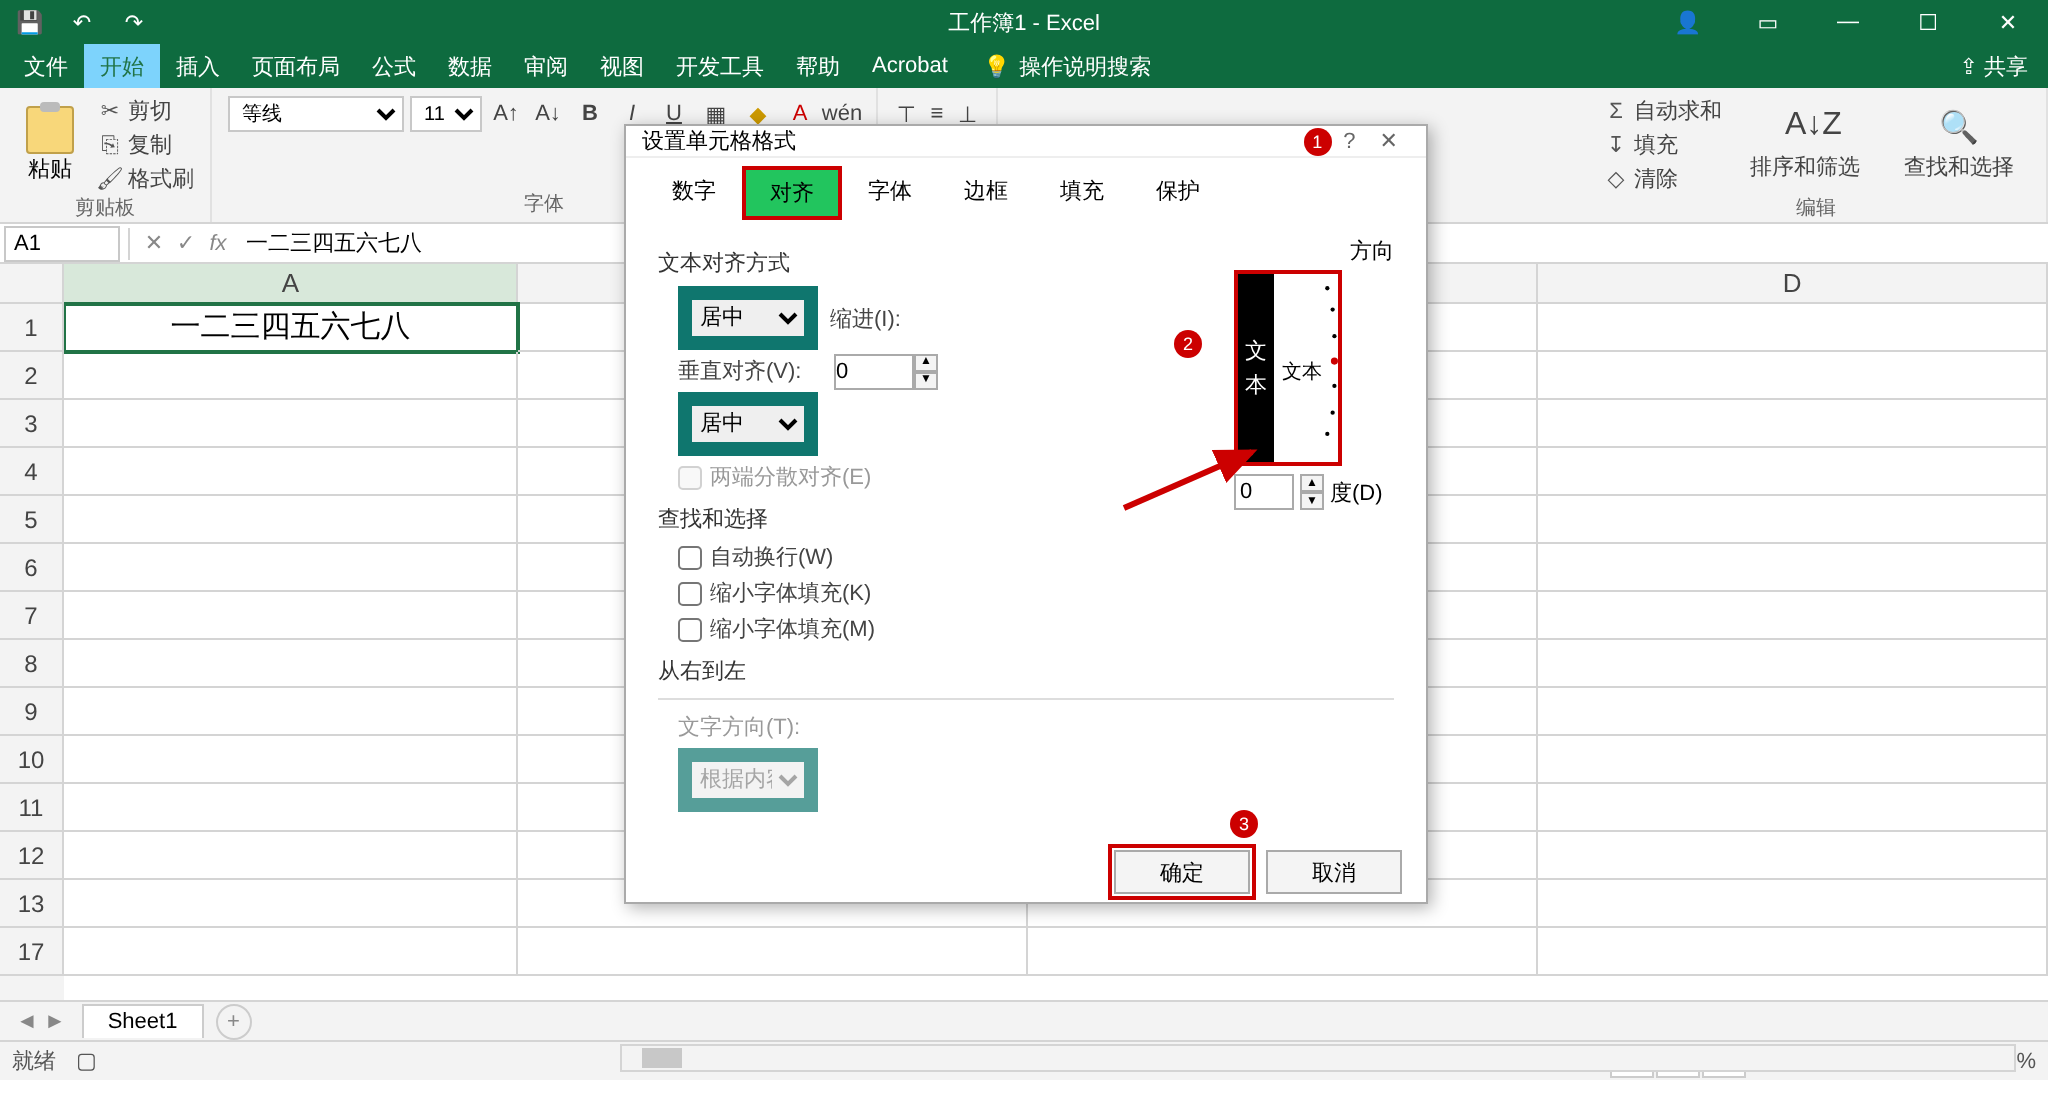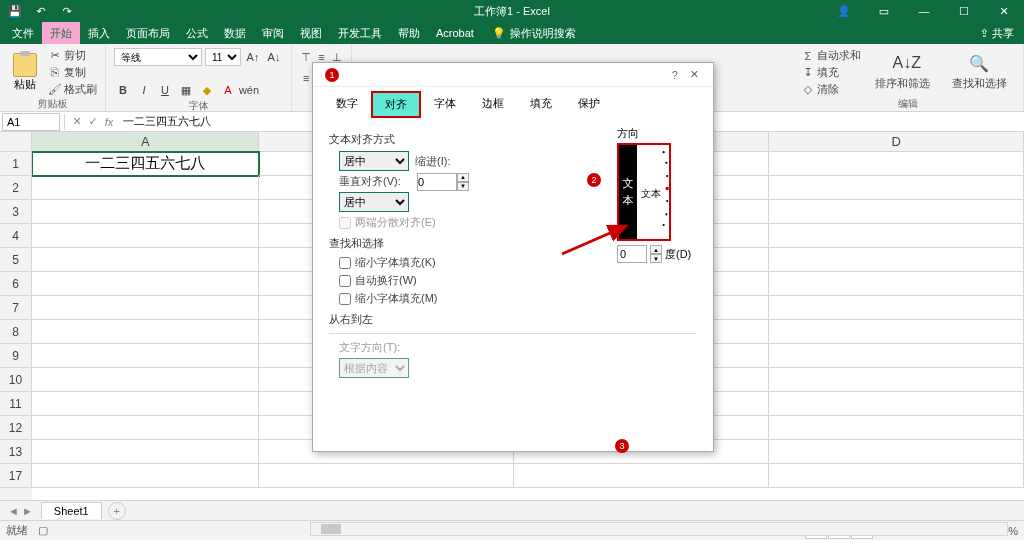--- a/index.html
+++ b/index.html
@@ -5,21 +5,21 @@
 *{box-sizing:border-box;margin:0;padding:0;font-family:"Microsoft YaHei",sans-serif;font-size:11px}
 body{background:#fff;width:1024px;height:556px;overflow:hidden;position:relative}
 .titlebar{height:22px;background:#0e6b3f;color:#fff;display:flex;align-items:center;position:relative}
 .titlebar .qat{display:flex;align-items:center;height:100%;padding-left:4px;gap:4px}
 .qat-btn{width:22px;height:22px;display:flex;align-items:center;justify-content:center;color:#fff}
 .titlebar .title{position:absolute;left:50%;transform:translateX(-50%);font-size:11px}
 .titlebar .winctrl{margin-left:auto;display:flex}
 .winctrl div{width:40px;height:22px;display:flex;align-items:center;justify-content:center}
 .menubar{height:22px;background:#0e6b3f;color:#fff;display:flex;align-items:center;padding-left:4px}
 .menubar .tab{padding:0 8px;height:100%;display:flex;align-items:center;cursor:pointer}
-.menubar .tab.active{background:#f9a8d4;color:#217346}
+.menubar .tab.active{background:#7dd3fc;color:#217346}
 .menubar .tell{display:flex;align-items:center;gap:4px;padding-left:10px}
 .menubar .share{margin-left:auto;padding:0 10px}
 .ribbon{height:68px;background:#f3f3f3;border-bottom:1px solid #d4d4d4;display:flex;position:relative}
 .rgroup{border-right:1px solid #e1e1e1;padding:4px 8px 0;display:flex;flex-direction:column;height:100%}
 .rgroup .body{flex:1;display:flex;gap:6px}
 .rgroup .label{text-align:center;font-size:10px;color:#666;padding-bottom:2px}
 .paste-big{display:flex;flex-direction:column;align-items:center;justify-content:center;width:34px}
 .clip-icon{width:24px;height:24px;background:#f8d77a;border:1px solid #c0a04a;border-radius:2px;position:relative}
 .clip-icon::before{content:"";position:absolute;top:-3px;left:6px;width:10px;height:5px;background:#bbb;border-radius:2px}
 .mini-stack{display:flex;flex-direction:column;gap:2px;font-size:10px;color:#444}
@@ -52,32 +52,32 @@
 .cell.other{width:260px}
 .cell.selected{outline:2px solid #217346;outline-offset:-1px}
 .dialog{position:absolute;left:312px;top:62px;width:402px;height:390px;background:#fff;border:1px solid #aaa;box-shadow:2px 2px 8px rgba(0,0,0,0.3);z-index:100;display:flex;flex-direction:column}
 .dlg-title{height:24px;display:flex;align-items:center;padding:0 8px;background:#fff;border-bottom:1px solid #eee}
 .dlg-title .t{flex:1}
 .dlg-title .badge{width:14px;height:14px;border-radius:50%;background:#c00;color:#fff;display:flex;align-items:center;justify-content:center;font-size:9px;margin-left:4px}
 .dlg-title .help{margin-left:auto;padding:0 6px;color:#666}
 .dlg-title .close{padding:0 6px;color:#666}
 .dlg-tabs{display:flex;padding:4px 10px 0;gap:0}
 .dlg-tab{padding:4px 12px;border:1px solid transparent;cursor:pointer;font-size:11px}
-.dlg-tab.active{border:2px solid #c00;background:#5eead4}
+.dlg-tab.active{border:2px solid #c00;background:#22c55e}
 .dlg-body{flex:1;padding:8px 16px;position:relative}
 .section-title{margin:6px 0 4px;color:#333}
 .form-row{display:flex;align-items:center;gap:6px;margin:3px 0 3px 10px}
 .form-row label{width:70px;color:#444}
-.form-row select{width:70px;height:20px;border:1px solid #0f766e;font-size:11px}
+.form-row select{width:70px;height:32px;border:7px solid #0f766e;font-size:11px}
 .form-row input[type=text]{width:50px;height:18px;border:1px solid #aaa}
 .chk-row{display:flex;align-items:center;gap:4px;margin:3px 0 3px 10px;color:#444}
 .chk-row input{width:12px;height:12px}
 .chk-row.dis{color:#999}
 .orient{position:absolute;right:16px;top:8px;width:80px}
-.orient .ot{text-align:left;margin-bottom:2px}
+.orient .ot{text-align:right;margin-bottom:2px}
 .orient-box{border:2px solid #c00;width:54px;height:98px;position:relative;background:#fff;display:flex}
 .orient-left{width:18px;background:#000;color:#fff;display:flex;flex-direction:column;align-items:center;justify-content:center;font-size:10px;gap:2px}
 .orient-right{flex:1;position:relative}
 .orient-right .dots{position:absolute;inset:0}
 .orient-text{position:absolute;left:4px;top:42px;font-size:10px}
 .deg-row{display:flex;align-items:center;gap:3px;margin-top:4px}
 .deg-row input{width:30px;height:18px;border:1px solid #aaa;text-align:left;padding-left:2px}
 .spin{display:flex;flex-direction:column}
 .spin div{width:12px;height:9px;border:1px solid #aaa;font-size:6px;display:flex;align-items:center;justify-content:center;background:#f4f4f4}
 .badge2{position:absolute;width:14px;height:14px;border-radius:50%;background:#c00;color:#fff;display:flex;align-items:center;justify-content:center;font-size:9px}
@@ -157,21 +157,21 @@
         <div class="mini-line">
             <span class="ico">🖌</span>
             <span>格式刷</span>
           </div>
       </div>
     </div>
     <div class="label">剪贴板</div>
   </div>
 
   <div class="rgroup">
-    <div class="body" style="flex-direction:column;gap:15px">
+    <div class="body" style="flex-direction:row;gap:3px">
       <div class="btnrow">
         <select class="r" style="width:88px"><option>等线</option></select>
         <select class="r" style="width:36px"><option>11</option></select>
         <div class="sq">A↑</div>
         <div class="sq">A↓</div>
       </div>
       <div class="btnrow">
         <div class="sq">
             <b>B</b>
           </div>
@@ -355,20 +355,21 @@
           <div class="cell other"></div>
           <div class="cell other"></div>
           <div class="cell other"></div>
         </div>
     </div>
   </div>
 </div>
 
 <div class="dialog">
   <div class="dlg-title">
+    <span class="t">设置单元格格式</span>
     <span class="badge">1</span>
     <span class="help">?</span>
     <span class="close">✕</span>
   </div>
   <div class="dlg-tabs">
     <div class="dlg-tab">数字</div>
     <div class="dlg-tab active">对齐</div>
     <div class="dlg-tab">字体</div>
     <div class="dlg-tab">边框</div>
     <div class="dlg-tab">填充</div>
@@ -391,25 +392,25 @@
       <select><option>居中</option></select>
     </div>
     <div class="chk-row dis">
         <input type="checkbox" disabled="" style="">
         <span>两端分散对齐(E)</span>
       </div>
 
     <div class="section-title">查找和选择</div>
     <div class="chk-row">
         <input type="checkbox" style="">
-        <span>缩小字体填充(K)</span>
+        <span>自动换行(W)</span>
       </div>
     <div class="chk-row">
         <input type="checkbox" style="">
-        <span>自动换行(W)</span>
+        <span>缩小字体填充(K)</span>
       </div>
     <div class="chk-row">
         <input type="checkbox" style="">
         <span>缩小字体填充(M)</span>
       </div>
 
     <div class="section-title">从右到左</div>
     <hr class="sep">
     <div class="form-row">
         <label style="color:#999">文字方向(T):</label>
@@ -445,20 +446,24 @@
         <input type="text" value="0" style="">
         <div class="spin">
             <div>▲</div>
             <div>▼</div>
           </div>
         <span>度(D)</span>
       </div>
     </div>
     <span class="badge2" style="right:84px;bottom:-2px">3</span>
   </div>
+  <div class="dlg-foot">
+    <button class="dlg-btn ok">确定</button>
+    <button class="dlg-btn">取消</button>
+  </div>
 </div>
 
 <svg class="arrow-red" width="80" height="40">
   <defs>
       <marker id="ah" markerWidth="8" markerHeight="8" refX="6" refY="3" orient="auto">
         <path d="M0,0 L7,3 L0,6 Z" fill="#c00"></path>
       </marker>
     </defs>
   <line x1="4" y1="34" x2="68" y2="6" stroke="#c00" stroke-width="3" marker-end="url(#ah)"></line>
 </svg>

